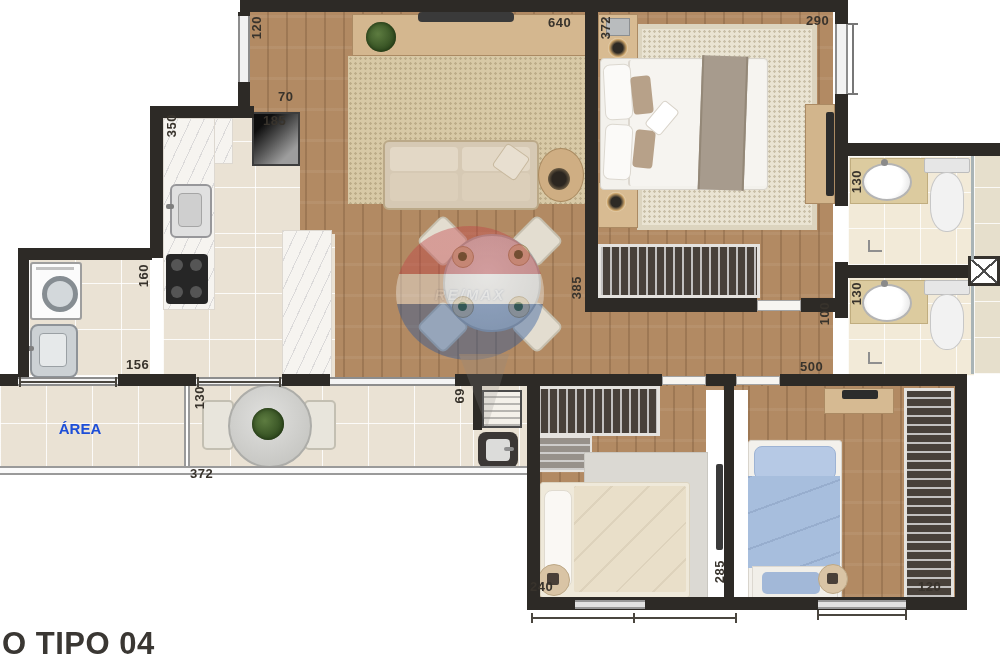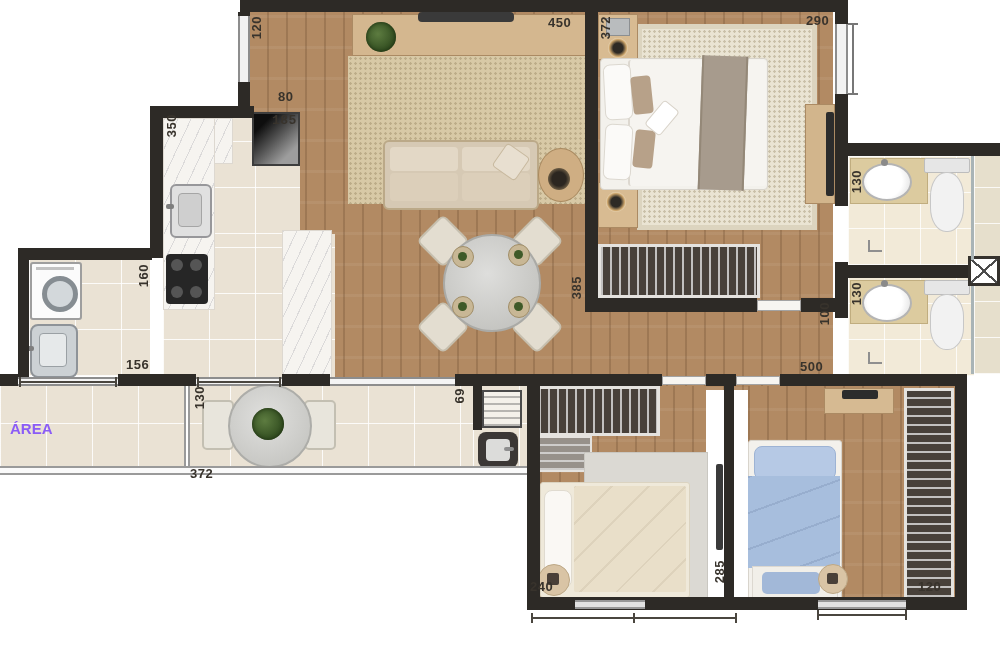--- a/index.html
+++ b/index.html
@@ -27,21 +27,21 @@
   .door{position:absolute;background:#f7f5f1;border:1px solid #a3a3a3;box-sizing:border-box;}
   .dimline{position:absolute;background:#4a463f;}
   .ward{position:absolute;border:3px solid #e5e3df;background-color:#48413a;box-sizing:border-box;
     background-image:repeating-linear-gradient(90deg,rgba(225,225,225,.8) 0 2px,rgba(0,0,0,0) 2px 9px);}
   .wardV{background-image:repeating-linear-gradient(0deg,rgba(225,225,225,.8) 0 2px,rgba(0,0,0,0) 2px 9px);}
   .woodfur{position:absolute;background:#cbab85;border:1px solid #ab8a63;box-sizing:border-box;}
   .lamp{position:absolute;border-radius:50%;background:radial-gradient(circle,#2e2a25 35%,#caa36a 60%,#f7ecd6 75%);}
   .glyphL{position:absolute;width:14px;height:12px;border-left:2px solid #8f8f8f;border-bottom:2px solid #8f8f8f;box-sizing:border-box;}
   .plant{position:absolute;border-radius:50%;background:radial-gradient(circle at 40% 40%,#5d7c40,#2f4a1e 75%);box-shadow:inset 0 0 4px #1c2e10;}
   #title{position:absolute;left:2px;top:626px;font-size:31px;font-weight:bold;color:#3a3733;letter-spacing:.5px;}
-  .atec{position:absolute;left:10px;top:418px;width:140px;color:#8b5cf6;font-weight:bold;font-size:15px;line-height:1.5;}
+  .atec{position:absolute;left:10px;top:418px;width:140px;text-align:center;color:#1d4ed8;font-weight:bold;font-size:15px;line-height:1.5;}
   
   #wm{position:absolute;left:396px;top:226px;width:150px;height:205px;opacity:.40;}
   #wm .balloon{position:absolute;left:0;top:0;width:148px;height:134px;border-radius:50%;
     background:linear-gradient(180deg,#c23e43 0 36%,#f5f3f0 36% 58%,#24539b 58% 100%);}
   #wm .wmtext{position:absolute;left:0;top:60px;width:148px;text-align:center;font-weight:bold;font-style:italic;
     font-size:15px;letter-spacing:2px;color:#ffffff;text-shadow:0 0 2px #7d8aa8;}
   #wm .wmshadow{position:absolute;left:58px;top:128px;width:60px;height:74px;background:#8a8885;
     -webkit-clip-path:polygon(8% 0,92% 0,55% 100%);clip-path:polygon(8% 0,92% 0,55% 100%);opacity:.55;}
   .shaft{position:absolute;background:
     linear-gradient(to top right,rgba(0,0,0,0) 47%,#4c4c4c 47% 53%,rgba(0,0,0,0) 53%),
@@ -255,35 +255,41 @@
   <div class="dimline" style="left:633px;top:613px;width:2px;height:10px;"></div>
   <div class="dimline" style="left:735px;top:613px;width:2px;height:10px;"></div>
   <div class="dimline" style="left:818px;top:614px;width:88px;height:2px;"></div>
   <div class="dimline" style="left:817px;top:610px;width:2px;height:10px;"></div>
   <div class="dimline" style="left:905px;top:610px;width:2px;height:10px;"></div>
   <div class="dimline" style="left:852px;top:24px;width:2px;height:70px;background:#777;"></div>
   <div class="dimline" style="left:848px;top:23px;width:10px;height:2px;background:#777;"></div>
   <div class="dimline" style="left:848px;top:93px;width:10px;height:2px;background:#777;"></div>
 
   <div class="dim vdim" style="left:250px;top:16px;">120</div>
-  <div class="dim" style="left:548px;top:16px;">450</div>
+  <div class="dim" style="left:548px;top:16px;">640</div>
   <div class="dim vdim" style="left:599px;top:16px;">372</div>
   <div class="dim" style="left:806px;top:14px;">290</div>
-  <div class="dim" style="left:278px;top:90px;">80</div>
-  <div class="dim" style="left:272px;top:114px;font-family:Liberation Mono, monospace;">185</div>
+  <div class="dim" style="left:278px;top:90px;">70</div>
+  <div class="dim" style="left:263px;top:114px;">185</div>
   <div class="dim vdim" style="left:165px;top:114px;">350</div>
   <div class="dim vdim" style="left:137px;top:264px;">160</div>
   <div class="dim vdim" style="left:570px;top:276px;">385</div>
   <div class="dim vdim" style="left:850px;top:170px;">130</div>
   <div class="dim vdim" style="left:850px;top:282px;">130</div>
   <div class="dim vdim" style="left:818px;top:302px;">100</div>
   <div class="dim" style="left:126px;top:358px;">156</div>
   <div class="dim vdim" style="left:193px;top:386px;">130</div>
   <div class="dim" style="left:190px;top:467px;">372</div>
   <div class="dim vdim" style="left:453px;top:388px;">69</div>
   <div class="dim" style="left:800px;top:360px;">500</div>
   <div class="dim" style="left:530px;top:580px;">240</div>
   <div class="dim vdim" style="left:713px;top:560px;">285</div>
   <div class="dim" style="left:918px;top:580px;">120</div>
 
-
+  <div id="wm">
+    <div class="balloon"></div>
+    <div class="wmtext">RE/MAX</div>
+    <div class="wmshadow"></div>
+  </div>
+
+  <div id="title">O TIPO 04</div>
 
 </div>
 
 </body></html>

